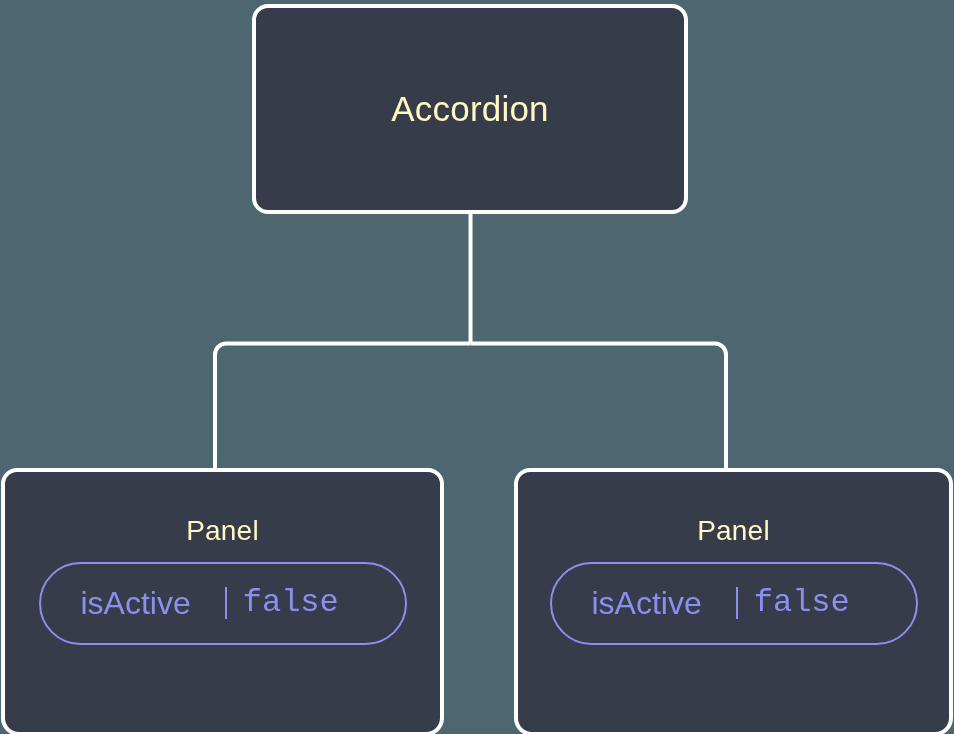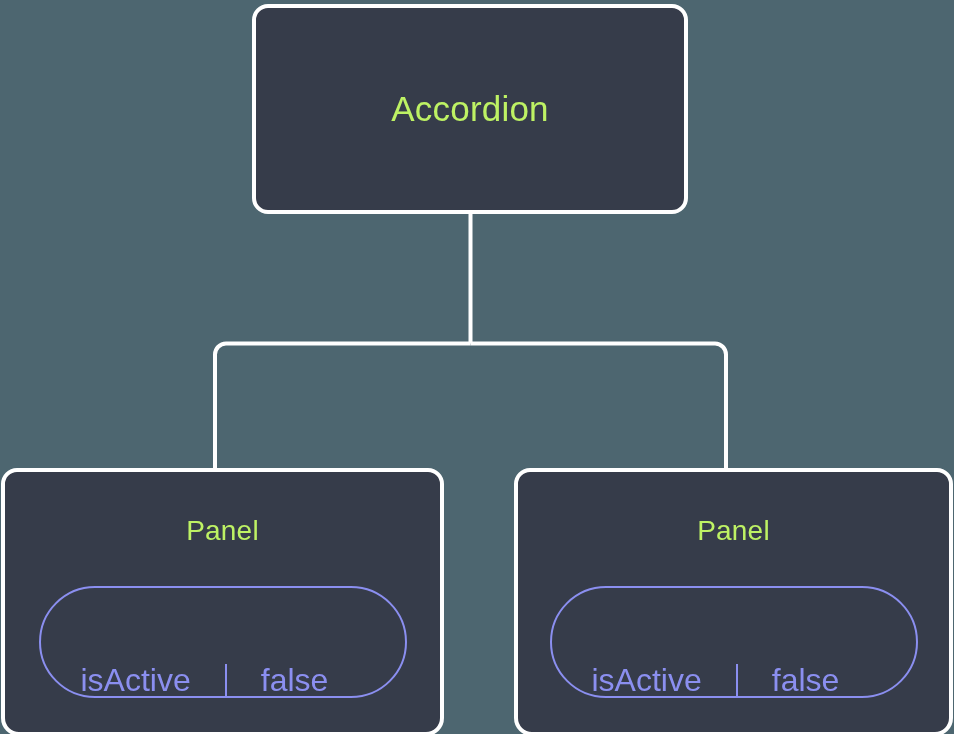--- a/index.html
+++ b/index.html
@@ -46,21 +46,21 @@
 
   .node-root {
     left: 252px;
     top: 4px;
     width: 436px;
     height: 210px;
     justify-content: center;
   }
 
   .node-title {
-    color: #bef264;
+    color: #fef9c3;
     font-size: 35px;
     font-weight: 400;
     letter-spacing: 0.2px;
     line-height: 1.2;
     white-space: nowrap;
   }
 
   .node-child {
     top: 468px;
     height: 268px;
@@ -72,49 +72,50 @@
 
   .node-child-left  { left: 1px;   width: 443px; }
   .node-child-right { left: 514px; width: 439px; }
 
   .node-child .node-title {
     font-size: 28px;
   }
 
   
   .prop-pill {
-    margin-top: 38px;
-    height: 112px;
+    margin-top: 14px;
+    height: 83px;
     min-width: 368px;
     border: 2px solid #8b8ff0;
     border-radius: 9999px;
     box-sizing: border-box;
     display: flex;
-    align-items: flex-end;
+    align-items: center;
     overflow: hidden;
   }
 
   .prop-cell {
     display: flex;
     align-items: center;
     justify-content: center;
     color: #8b8ff0;
     font-size: 32px;
     line-height: 1;
     white-space: nowrap;
     box-sizing: border-box;
   }
 
   .prop-key {
     padding: 0 34px 0 40px;
   }
 
   .prop-value {
-    padding: 0 40px 0 34px;
+    padding: 0 40px 0 16px;
     border-left: 2px solid #8b8ff0;
+    font-family: Liberation Mono, monospace;
   }
 </style>
 </head>
 <body>
 
 <div id="diagram-canvas">
 
   <svg id="connector-layer" viewBox="0 0 954 734" width="954" height="734" fill="none">
 
     <path d="M 470.5 212 L 470.5 343.5" stroke="#ffffff" stroke-width="4" stroke-linecap="butt"></path>

